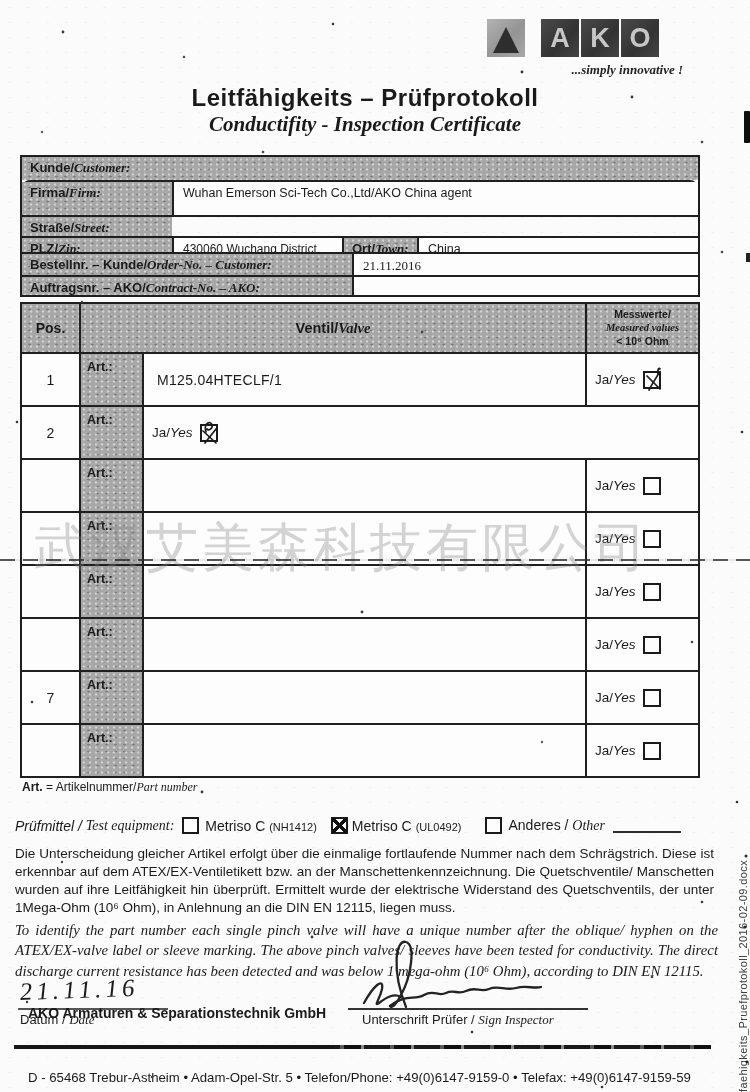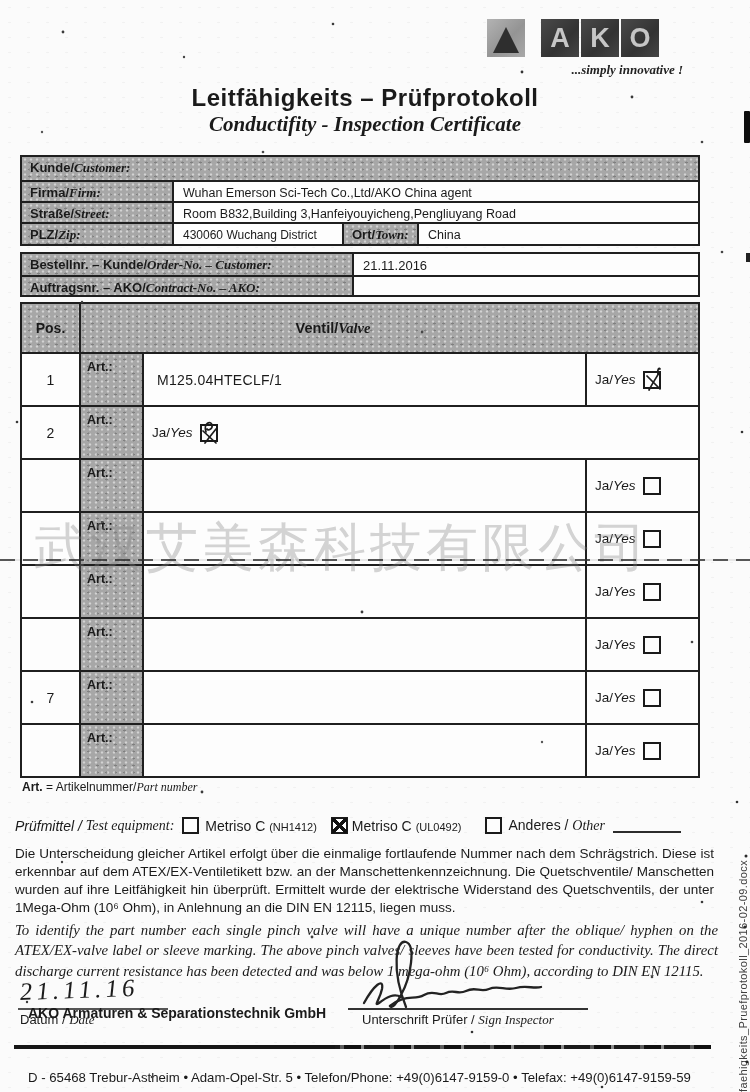--- a/index.html
+++ b/index.html
@@ -159,65 +159,69 @@
 
   <div class="title-de">Leitfähigkeits – Prüfprotokoll</div>
   <div class="title-en">Conductifity - Inspection Certificate</div>
 
   <div class="tbl customer">
     <div class="trow" style="height:23px;">
       <div class="lblcell gray flex1">
         <span class="lbl-de">Kunde/</span><span class="lbl-en">Customer:</span>
       </div>
     </div>
-    <div class="trow" style="height:21px;">
+    <div class="trow" style="height:35px;border-radius:8px;">
       <div class="lblcell gray w150">
         <span class="lbl-de">Firma/</span><span class="lbl-en">Firm:</span>
       </div>
       <div class="valcell flex1">Wuhan Emerson Sci-Tech Co.,Ltd/AKO China agent</div>
     </div>
     <div class="trow" style="height:21px;">
       <div class="lblcell gray w150">
         <span class="lbl-de">Straße/</span><span class="lbl-en">Street:</span>
       </div>
-      <div class="valcell flex1">Room B832,Building 3,Hanfeiyouyicheng,Pengliuyang Road</div>
     </div>
     <div class="trow" style="height:22px;">
       <div class="lblcell gray w150">
         <span class="lbl-de">PLZ/</span><span class="lbl-en">Zip:</span>
       </div>
       <div class="valcell w170" style="font-size:12px;">430060 Wuchang District</div>
       <div class="lblcell gray w75" style="border-left:2px solid #1f1f1f;">
         <span class="lbl-de">Ort/</span><span class="lbl-en">Town:</span>
       </div>
       <div class="valcell flex1">China</div>
     </div>
   </div>
 
   <div class="tbl order">
     <div class="trow" style="height:21px;">
       <div class="lblcell gray w330">
         <span class="lbl-de">Bestellnr. – Kunde/</span><span class="lbl-en">Order-No. – Customer:</span>
       </div>
-      <div class="valcell flex1" style="font-size:13px;">21.11.2016</div>
+      <div class="valcell flex1" style="font-size:13px;font-family:Liberation Serif, serif;">21.11.2016</div>
     </div>
     <div class="trow" style="height:20px;">
       <div class="lblcell gray w330">
         <span class="lbl-de">Auftragsnr. – AKO/</span><span class="lbl-en">Contract-No. – AKO:</span>
       </div>
       <div class="valcell flex1"></div>
     </div>
   </div>
 
   <div class="vtable">
     <div class="vhead gray">
       <div class="h1">Pos.</div>
       <div class="h2">
         <span class="lbl-de">Ventil/</span>
           <span class="lbl-en">Valve</span>
+      </div>
+      <div class="h3">
+        <span class="m1">Messwerte/</span>
+        <span class="m2">Measured values</span>
+        <span class="m3">&lt; 10⁶ Ohm</span>
       </div>
     </div>
     <div>
         <div class="vrow">
           <div class="vc pos">1</div>
           <div class="vc artcol gray"><span class="artlbl">Art.:</span></div>
           <div class="vc valcol">M125.04HTECLF/1</div>
           <div class="vc meascol">
             <span class="jy"><span class="jy-de">Ja/</span><span class="jy-en">Yes</span></span>
             <span class="cbwrap">

